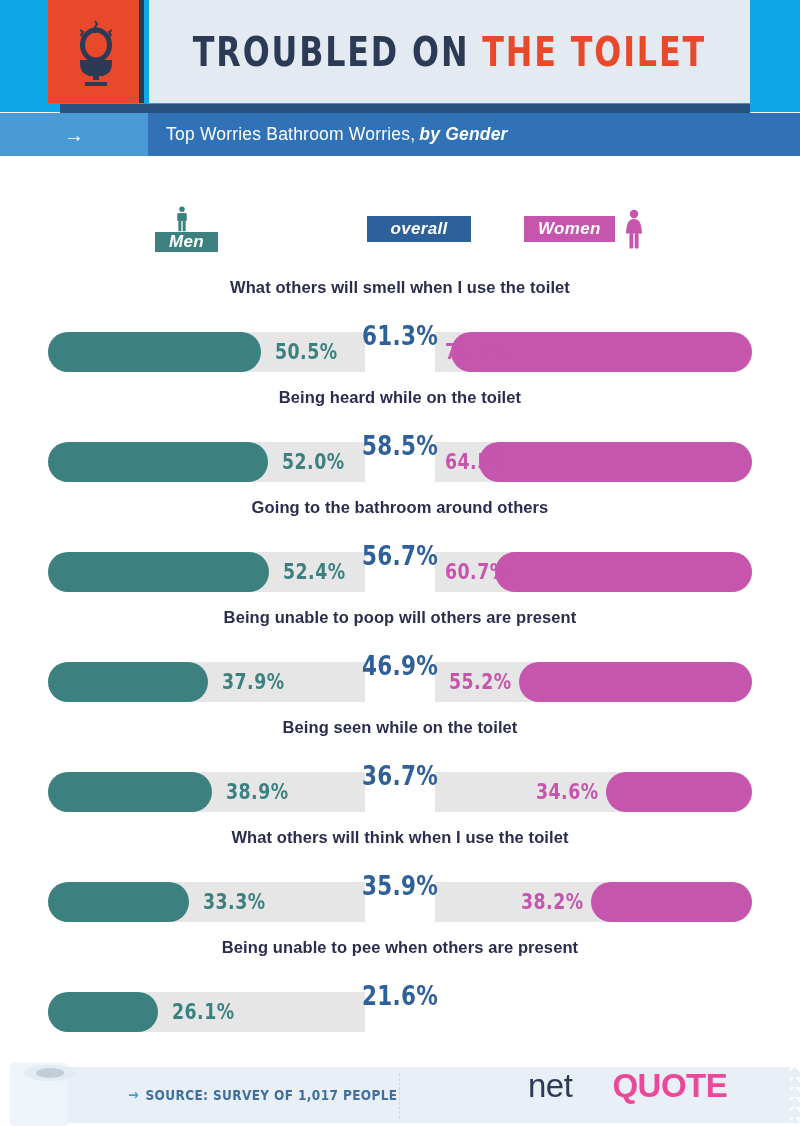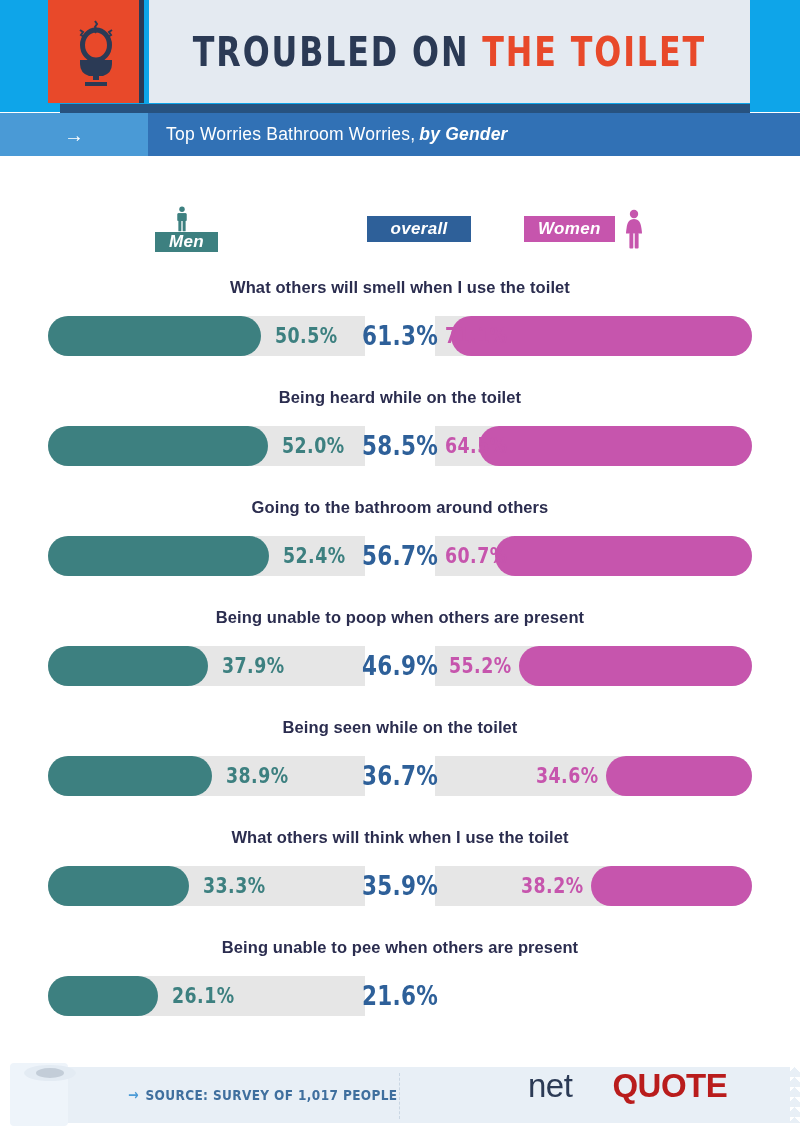--- a/index.html
+++ b/index.html
@@ -86,21 +86,21 @@
   .legend-men .figure{margin-right:8px;}
   .legend-women .figure{margin-left:10px;}
 
   
   .rows{position:absolute;left:0;top:272px;width:800px;}
   .row{position:relative;height:110px;}
   .row-label{
     position:absolute;left:0;top:6px;width:800px;text-align:center;
     font-size:16.5px;font-weight:bold;color:#2b2d4f;letter-spacing:.1px;
   }
-  .bars{position:absolute;left:0;top:44px;width:640px;height:40px;}
+  .bars{position:absolute;left:0;top:60px;width:640px;height:40px;}
 
   .bar-track{
     position:absolute;height:40px;background:#e6e6e6;
   }
   .bar-left{left:48px;width:317px;border-radius:20px 0 0 20px;}
   .bar-right{left:435px;width:317px;border-radius:0 20px 20px 0;}
 
   .bar-fill{position:absolute;top:0;height:40px;}
   .fill-men{left:0;background:#3d8080;border-radius:20px 20px 20px 20px;}
   .fill-women{right:0;background:#c655ad;border-radius:20px 20px 20px 20px;}
@@ -158,21 +158,21 @@
     font-weight:bold;font-size:14.5px;letter-spacing:.4px;color:#3f6f9e;
     transform:scaleX(0.93);transform-origin:left center;
   }
   .footer-source .arrow{color:#4a9ad6;font-size:15px;}
   .footer-logo{
     position:absolute;left:528px;top:4px;height:64px;
     display:flex;align-items:flex-start;
     font-size:33px;font-weight:normal;letter-spacing:-.5px;gap:40px;
   }
   .logo-net{color:#2b3a55;}
-  .logo-quote{color:#b91c1c;font-weight:bold;}
+  .logo-quote{color:#ec4899;font-weight:bold;}
   .tp-zigzag{
     position:absolute;right:0;top:4px;width:10px;height:56px;
     background:
       linear-gradient(135deg,#ffffff 25%,transparent 25%) 0 0/10px 10px,
       linear-gradient(225deg,#ffffff 25%,transparent 25%) 0 0/10px 10px;
   }
 </style>
 </head>
 <body>
 
@@ -282,21 +282,21 @@
             <div class="bar-val val-men" style="left:235px">52.4%</div>
           </div>
           <div class="bar-track bar-right">
             <div class="bar-fill fill-women" style="width:257px"></div>
             <div class="bar-val val-women" style="left:10px">60.7%</div>
           </div>
         </div>
         <div class="overall-val">56.7%</div>
       </div>
       <div class="row">
-        <div class="row-label">Being unable to poop when others are present</div>
+        <div class="row-label">Being unable to poop will others are present</div>
         <div class="bars">
           <div class="bar-track bar-left">
             <div class="bar-fill fill-men" style="width:160px"></div>
             <div class="bar-val val-men" style="left:174px">37.9%</div>
           </div>
           <div class="bar-track bar-right">
             <div class="bar-fill fill-women" style="width:233px"></div>
             <div class="bar-val val-women" style="left:14px">55.2%</div>
           </div>
         </div>

